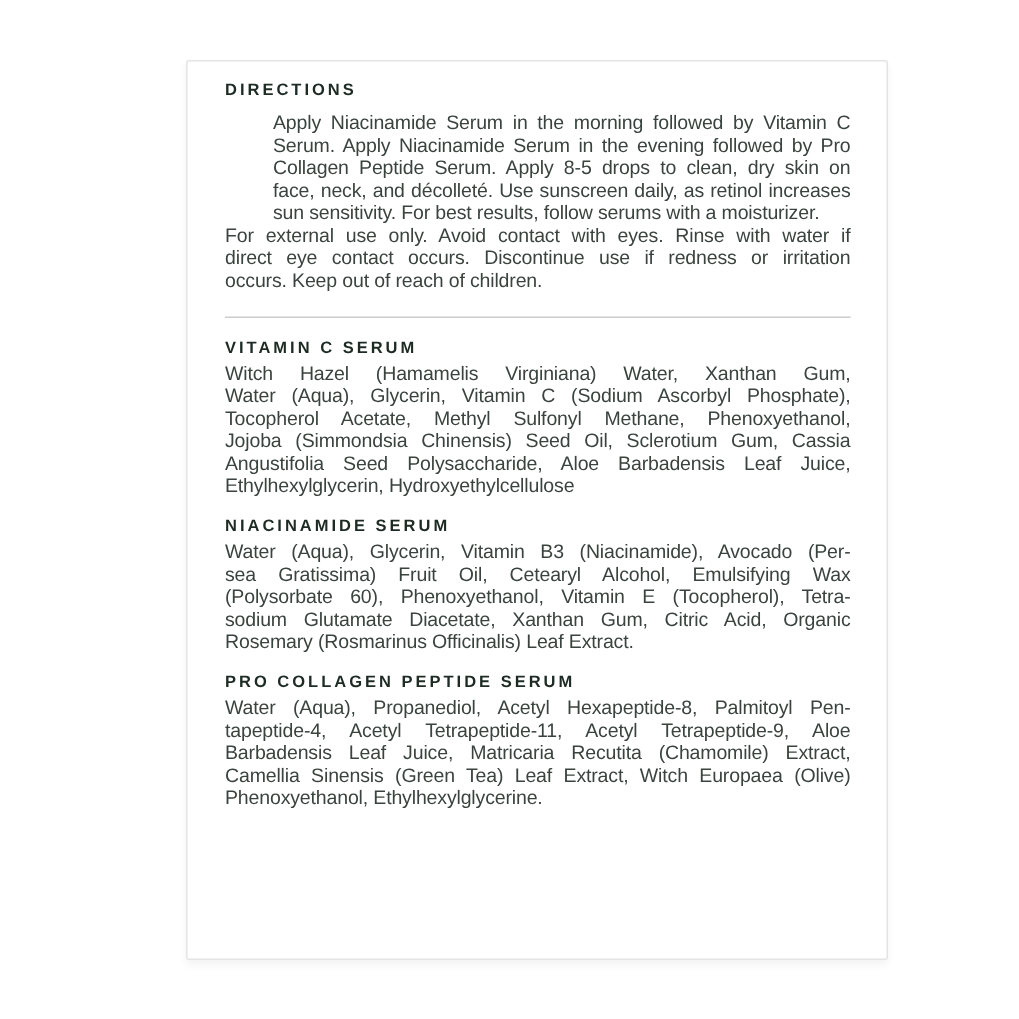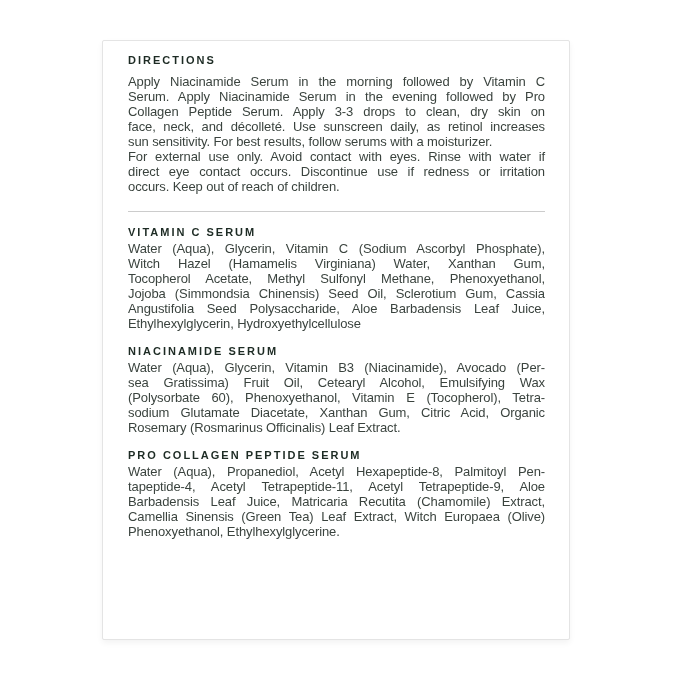--- a/index.html
+++ b/index.html
@@ -13,21 +13,21 @@
   html,body{background:var(--page_bg);}
   .stage{
     position:relative;
     width:679px;height:679px;
     background:var(--page_bg);
     font-family:"Liberation Sans", sans-serif;
     overflow:hidden;
   }
   .card{
     position:absolute;
-    left:102px;top:40px;
+    left:124px;top:40px;
     width:468px;height:600px;
     background:#ffffff;
     border:1px solid var(--card_border);
     border-radius:2px;
     box-shadow:0 3px 6px rgba(0,0,0,0.05);
     padding:13px 24px 0 25px;
   }
   .kicker{
     font-size:11px;
     font-weight:bold;
@@ -42,21 +42,21 @@
     color:var(--body);
   }
   .jtext .jline{
     text-align:justify;
     text-align-last:justify;
     white-space:nowrap;
   }
   .jtext .jline.jline-last{
     text-align-last:left;
   }
-  .para-directions{margin-top:7px;}
+  .para-directions{margin-top:7px;margin-left:32px;}
   .para-warning{}
   .divider{
     margin-top:17px;
     border-top:1px solid var(--divider);
     height:0;
   }
   .ingredients-heading{margin-top:21px;}
   .ing-section{margin-top:14px;}
   .ing-section .jtext{margin-top:2px;}
   .sec3{}
@@ -65,39 +65,39 @@
 <body>
 
 <div class="stage">
   <div class="card">
 
     <div class="kicker">DIRECTIONS</div>
 
     <div class="jtext para-directions">
         <div class="jline">Apply Niacinamide Serum in the morning followed by Vitamin C</div>
         <div class="jline">Serum. Apply Niacinamide Serum in the evening followed by Pro</div>
-        <div class="jline">Collagen Peptide Serum. Apply 3-3 drops to clean, dry skin on</div>
+        <div class="jline">Collagen Peptide Serum. Apply 8-5 drops to clean, dry skin on</div>
         <div class="jline">face, neck, and décolleté. Use sunscreen daily, as retinol increases</div>
         <div class="jline jline-last">sun sensitivity. For best results, follow serums with a moisturizer.</div>
       </div>
 
     <div class="jtext para-warning">
         <div class="jline">For external use only. Avoid contact with eyes. Rinse with water if</div>
         <div class="jline">direct eye contact occurs. Discontinue use if redness or irritation</div>
         <div class="jline jline-last">occurs. Keep out of reach of children.</div>
       </div>
 
     <div class="divider"></div>
 
 
     <div class="ing-section">
       <div class="kicker">VITAMIN C SERUM</div>
       <div class="jtext">
+          <div class="jline">Witch Hazel (Hamamelis Virginiana) Water, Xanthan Gum,</div>
           <div class="jline">Water (Aqua), Glycerin, Vitamin C (Sodium Ascorbyl Phosphate),</div>
-          <div class="jline">Witch Hazel (Hamamelis Virginiana) Water, Xanthan Gum,</div>
           <div class="jline">Tocopherol Acetate, Methyl Sulfonyl Methane, Phenoxyethanol,</div>
           <div class="jline">Jojoba (Simmondsia Chinensis) Seed Oil, Sclerotium Gum, Cassia</div>
           <div class="jline">Angustifolia Seed Polysaccharide, Aloe Barbadensis Leaf Juice,</div>
           <div class="jline jline-last">Ethylhexylglycerin, Hydroxyethylcellulose</div>
         </div>
     </div>
 
     <div class="ing-section">
       <div class="kicker">NIACINAMIDE SERUM</div>
       <div class="jtext">

